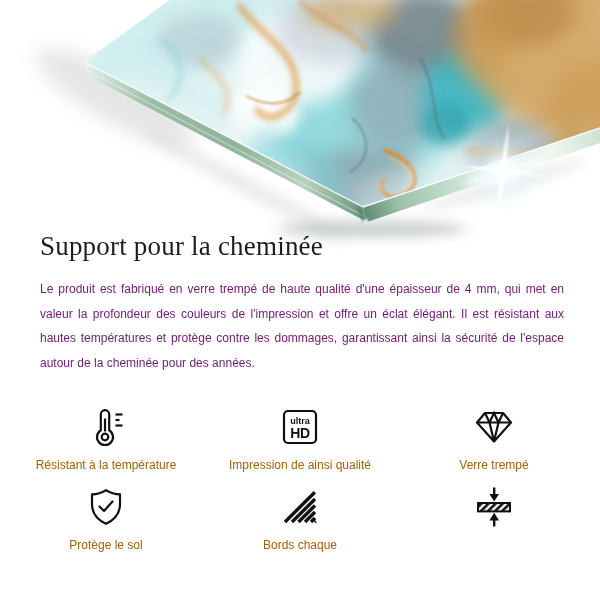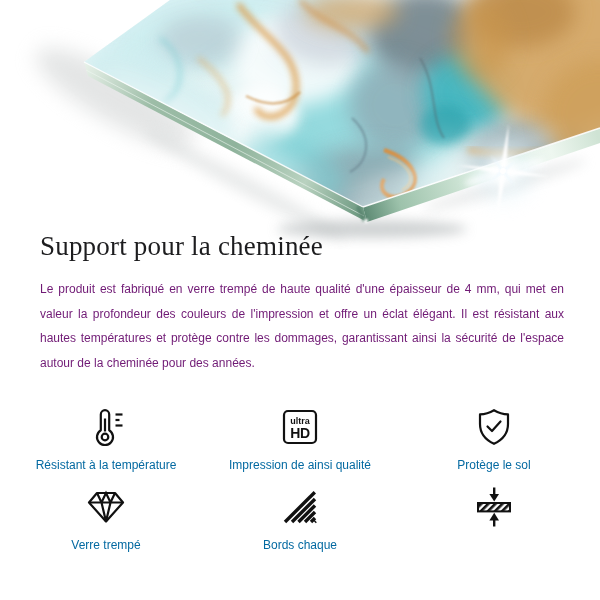--- a/index.html
+++ b/index.html
@@ -7,21 +7,21 @@
         font-family:"Liberation Sans","DejaVu Sans",sans-serif;}
   .hero{position:absolute;left:0;top:0;width:600px;height:250px;}
   .content{position:absolute;left:40px;top:228px;width:524px;}
   h1.title{margin:0 0 12px 0;font-family:"Liberation Serif","DejaVu Serif",serif;
      font-weight:400;font-size:27px;line-height:37px;color:#1d1d1f;letter-spacing:.2px;}
   p.desc{margin:0;font-size:12px;line-height:24.5px;color:#701a75;text-align:justify;}
   .features{position:absolute;left:9px;top:405px;width:582px;display:grid;
      grid-template-columns:repeat(3,1fr);row-gap:12px;}
   .feature{display:flex;flex-direction:column;align-items:center;}
   .icon-box{height:44px;display:flex;align-items:center;justify-content:center;margin-bottom:9px;}
-  .feature .label{font-size:12px;line-height:15px;color:#0369a1;text-align:center;}
+  .feature .label{font-size:12px;line-height:15px;color:#a16207;text-align:center;}
   .icon{stroke:#111;fill:none;stroke-width:2.2;}
   svg text{font-family:"Liberation Sans","DejaVu Sans",sans-serif;}
 </style>
 </head>
 <body>
 
 <div class="page">
 
   <svg class="hero" viewBox="0 0 600 250" aria-hidden="true">
     <defs>
@@ -158,36 +158,36 @@
           <rect class="icon" x="2" y="2" width="32" height="32" rx="4" stroke-width="2.6"></rect>
           <text x="18" y="14.5" text-anchor="middle" font-size="9" font-weight="bold" fill="#111" stroke="none">ultra</text>
           <text x="18" y="28.5" text-anchor="middle" font-size="14" font-weight="bold" letter-spacing="-0.3" fill="#111" stroke="none">HD</text>
         </svg>
       </div>
       <div class="label">Impression de ainsi qualité</div>
     </div>
 
     <div class="feature">
       <div class="icon-box">
+        <svg width="40" height="34" viewBox="0 0 40 34">
+          <path class="icon" d="M11 3 H29 L37 12.5 L20 31.5 L3 12.5 Z" stroke-linejoin="round"></path>
+          <path class="icon" d="M3 12.5 H37 M11 3 L15.5 12.5 L20 3 L24.5 12.5 L29 3 M15.5 12.5 L20 31.5 L24.5 12.5"></path>
+        </svg>
+      </div>
+      <div class="label">Verre trempé</div>
+    </div>
+
+    <div class="feature">
+      <div class="icon-box">
         <svg width="38" height="40" viewBox="0 0 38 40">
           <path class="icon" d="M19 3.2 C23.8 6 28.6 7.2 33 7.4 L33 17 C33 26.2 27.6 32.8 19 36.8 C10.4 32.8 5 26.2 5 17 L5 7.4 C9.4 7.2 14.2 6 19 3.2 Z" stroke-width="2.4" stroke-linejoin="round"></path>
           <polyline class="icon" points="12.5,19.5 17,24 25.5,14.5" stroke-width="2.6" stroke-linecap="round" stroke-linejoin="round"></polyline>
         </svg>
       </div>
       <div class="label">Protège le sol</div>
-    </div>
-
-    <div class="feature">
-      <div class="icon-box">
-        <svg width="40" height="34" viewBox="0 0 40 34">
-          <path class="icon" d="M11 3 H29 L37 12.5 L20 31.5 L3 12.5 Z" stroke-linejoin="round"></path>
-          <path class="icon" d="M3 12.5 H37 M11 3 L15.5 12.5 L20 3 L24.5 12.5 L29 3 M15.5 12.5 L20 31.5 L24.5 12.5"></path>
-        </svg>
-      </div>
-      <div class="label">Verre trempé</div>
     </div>
 
     <div class="feature">
       <div class="icon-box">
         <svg width="38" height="36" viewBox="0 0 38 36">
           <g stroke="#111" stroke-width="3.4">
             <line x1="4" y1="33" x2="33.8" y2="3.2"></line>
             <line x1="11" y1="33" x2="34" y2="10"></line>
             <line x1="17.5" y1="33" x2="34" y2="16.5"></line>
             <line x1="24" y1="33" x2="34" y2="23"></line>

